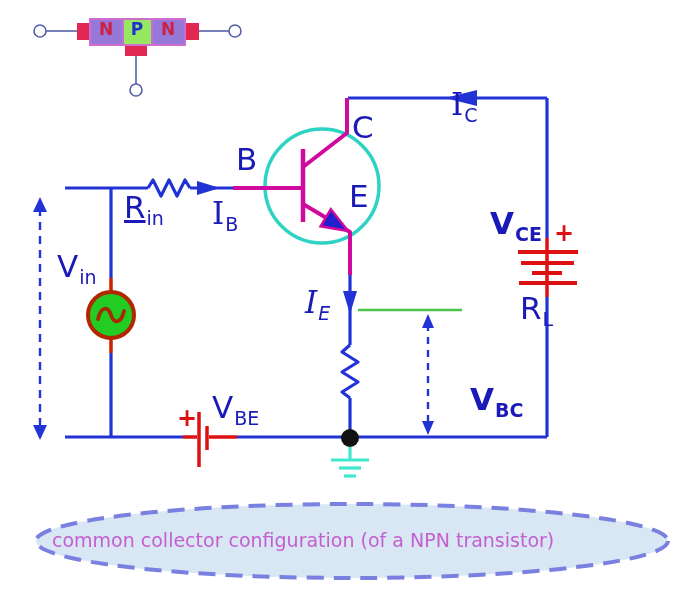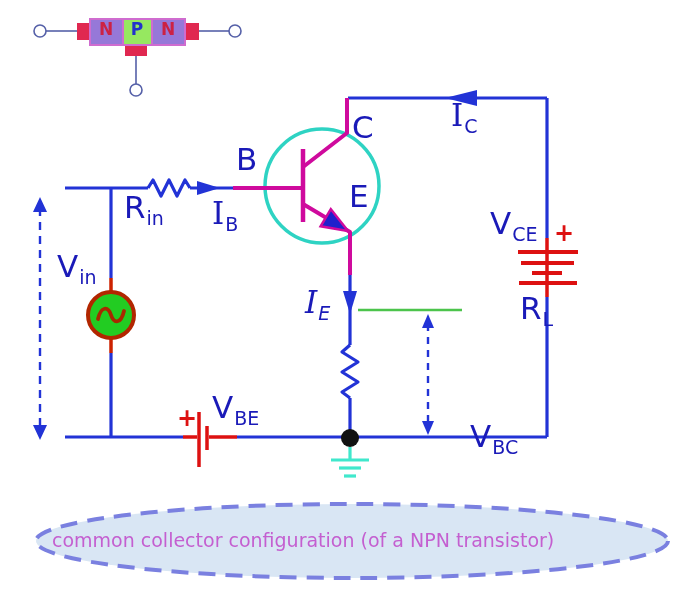--- a/index.html
+++ b/index.html
@@ -128,45 +128,45 @@
   </svg>
 
   <div class="npn-letter npn-n" style="left:95px;">N</div>
   <div class="npn-letter npn-p" style="left:126px;">P</div>
   <div class="npn-letter npn-n" style="left:157px;">N</div>
 
   <div class="lbl" style="left:236px;top:144px;">B</div>
   <div class="lbl" style="left:352px;top:112px;">C</div>
   <div class="lbl" style="left:349px;top:181px;">E</div>
 
-  <div class="lbl" style="left:124px;top:192px;">
+  <div class="lbl" style="left:124px;top:192px;text-decoration:underline;">
     <span class="m">R</span><span class="s">in</span>
   </div>
   <div class="lbl" style="left:212px;top:198px;">
     <span class="m serif">I</span><span class="s">B</span>
   </div>
-  <div class="lbl" style="left:451px;top:100px;">
+  <div class="lbl" style="left:451px;top:89px;">
     <span class="m serif">I</span><span class="s">C</span>
   </div>
   <div class="lbl" style="left:57px;top:251px;text-align:center;">
     <span class="m">V</span><span class="s">in</span>
   </div>
-  <div class="lbl" style="left:490px;top:208px;">
+  <div class="lbl" style="left:490px;top:208px;font-weight:bold;">
     <span class="m">V</span><span class="s">CE</span>
   </div>
   <div class="plus" style="left:554px;top:221px;">+</div>
   <div class="lbl" style="left:500px;top:293px;margin-left:20px;">
     <span class="m">R</span><span class="s">L</span>
   </div>
   <div class="lbl" style="left:305px;top:287px;font-style:italic;">
     <span class="m serif">I</span><span class="s">E</span>
   </div>
   <div class="lbl" style="left:212px;top:392px;text-align:center;">
     <span class="m">V</span><span class="s">BE</span>
   </div>
   <div class="plus" style="left:177px;top:406px;">+</div>
-  <div class="lbl" style="left:470px;top:421px;">
+  <div class="lbl" style="left:470px;top:384px;font-weight:bold;">
     <span class="m">V</span><span class="s">BC</span>
   </div>
 
   <div class="caption">common collector configuration (of a NPN transistor)</div>
 
 </div>
 
 </body></html>

